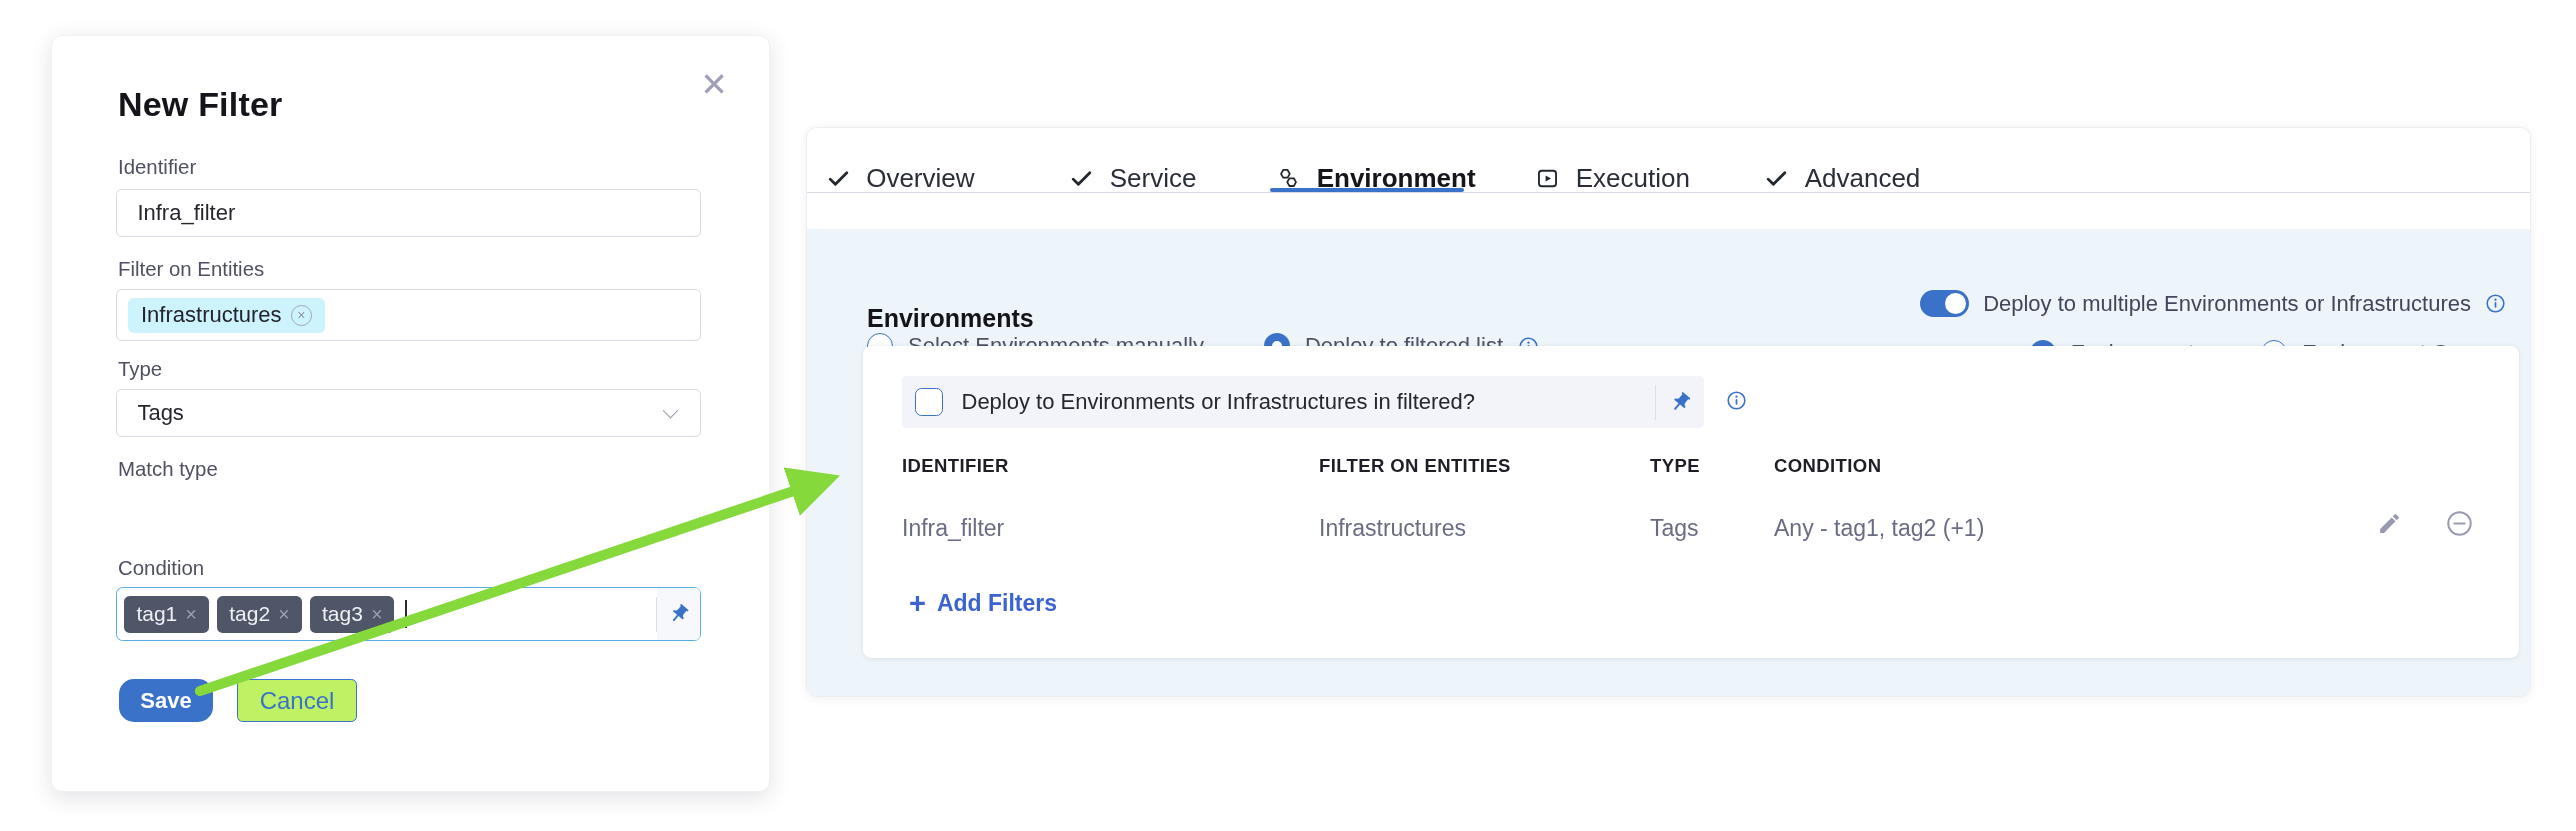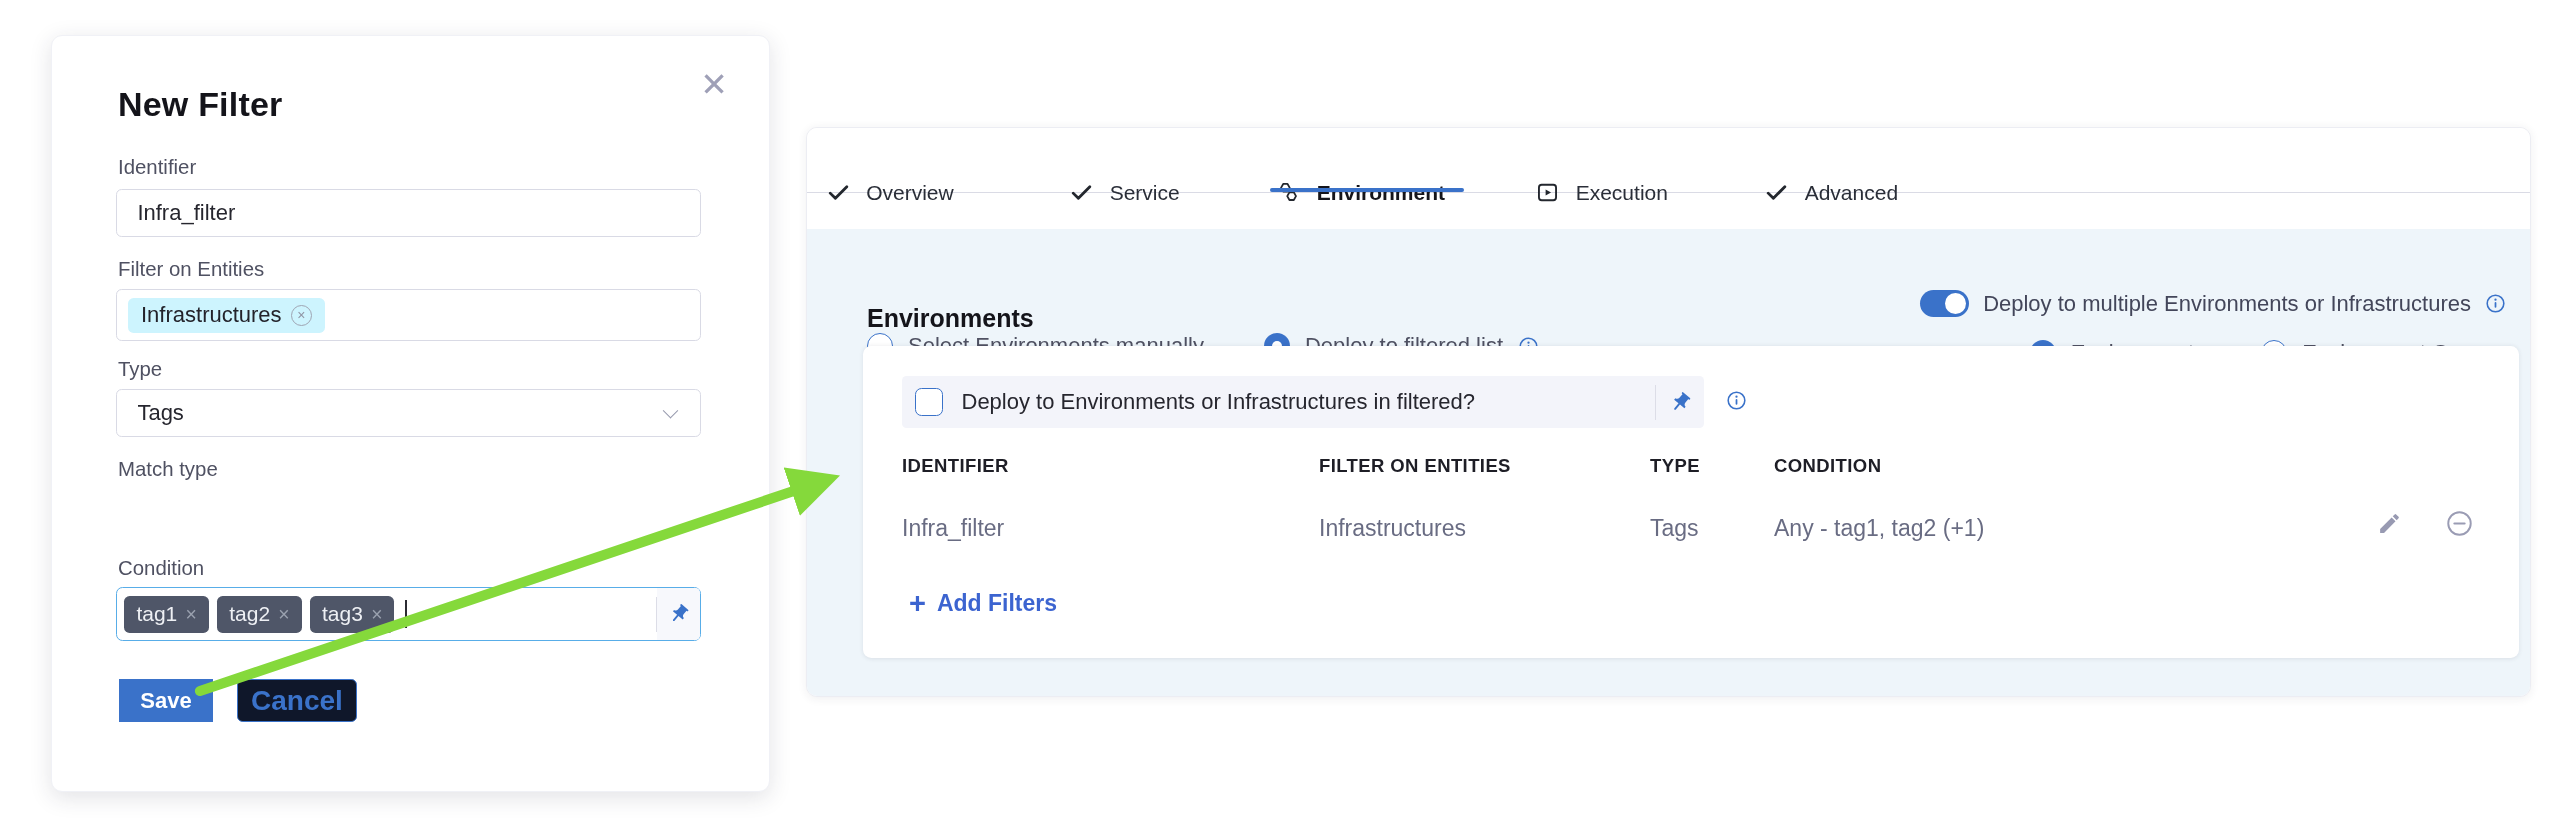--- a/index.html
+++ b/index.html
@@ -37,31 +37,31 @@
             border-radius:6.5px;background:#fff;display:flex;align-items:center;padding-left:7.4px;}
   .tag-chip{display:inline-flex;align-items:center;gap:8.3px;background:#4f5668;color:#eef0f4;border-radius:5.6px;
             height:37px;padding:0 12px;font-size:21px;margin-right:8.3px;}
   .tag-chip .x{color:#9aa1af;font-size:19.4px;cursor:pointer;}
   .cursor-bar{width:1.9px;height:28px;background:#2b2b33;margin-left:1.9px;}
   .cond-right{margin-left:auto;display:flex;align-items:center;height:100%;}
   .cond-div{width:0.9px;height:35px;background:#dcdde7;}
   .cond-pin{width:43px;height:100%;display:flex;align-items:center;justify-content:center;background:#f7f8fc;
             border-radius:0 4.6px 4.6px 0;cursor:pointer;}
   .btn-row{position:absolute;left:67px;top:643px;display:flex;gap:24px;}
-  .btn-save{width:94px;height:43px;background:#3a72c9;color:#fff;border:none;border-radius:0;
+  .btn-save{width:94px;height:43px;background:#3a72c9;color:#fff;border:none;border-radius:15px;
             font-size:22px;font-weight:700;cursor:pointer;}
-  .btn-cancel{width:120px;height:43px;background:#0f172a;color:#3a72c9;border:1.9px solid #3a72c9;border-radius:5.6px;
-              font-size:28px;font-weight:700;cursor:pointer;}
+  .btn-cancel{width:120px;height:43px;background:#bef264;color:#3a72c9;border:1.9px solid #3a72c9;border-radius:5.6px;
+              font-size:24px;font-weight:400;cursor:pointer;}
 
   
   .panel{position:absolute;left:806px;top:127px;width:1725px;height:570px;background:#fff;
          border:0.9px solid #ecedf3;border-radius:11px;box-shadow:0 1.9px 9.3px rgba(40,41,61,.07);overflow:hidden;z-index:5;}
   .tabbar{position:absolute;left:0;top:0;right:0;height:65px;background:#fff;border-bottom:0.9px solid #dadbe5;}
-  .tab{position:absolute;top:12px;height:65px;display:flex;align-items:flex-end;gap:15.7px;cursor:pointer;
-       font-size:21px;color:#2a2e38;}
+  .tab{position:absolute;top:18px;height:65px;display:flex;align-items:center;gap:15.7px;cursor:pointer;
+       font-size:26px;color:#2a2e38;}
   .tab svg{display:block;}
   .tab.active{font-weight:700;color:#15151b;}
   .tab-underline{position:absolute;left:463px;bottom:0;width:194px;height:3.7px;background:#3a72c9;border-radius:1.9px;}
   .content{position:absolute;left:0;top:65px;right:0;bottom:0;background:#eef5fa;margin-top:36px;}
   .env-heading{position:absolute;left:60px;top:54px;font-size:25px;font-weight:700;color:#14141a;}
   .radio{width:26px;height:26px;border-radius:50%;flex:0 0 auto;cursor:pointer;}
   .radio.off{background:#fff;border:1.9px solid #3a72c9;}
   .radio.on{background:#3a72c9;display:flex;align-items:center;justify-content:center;}
   .radio.on::after{content:"";width:10.2px;height:10.2px;border-radius:50%;background:#fff;}
   .radio-label{font-size:22px;color:#4f5162;}

